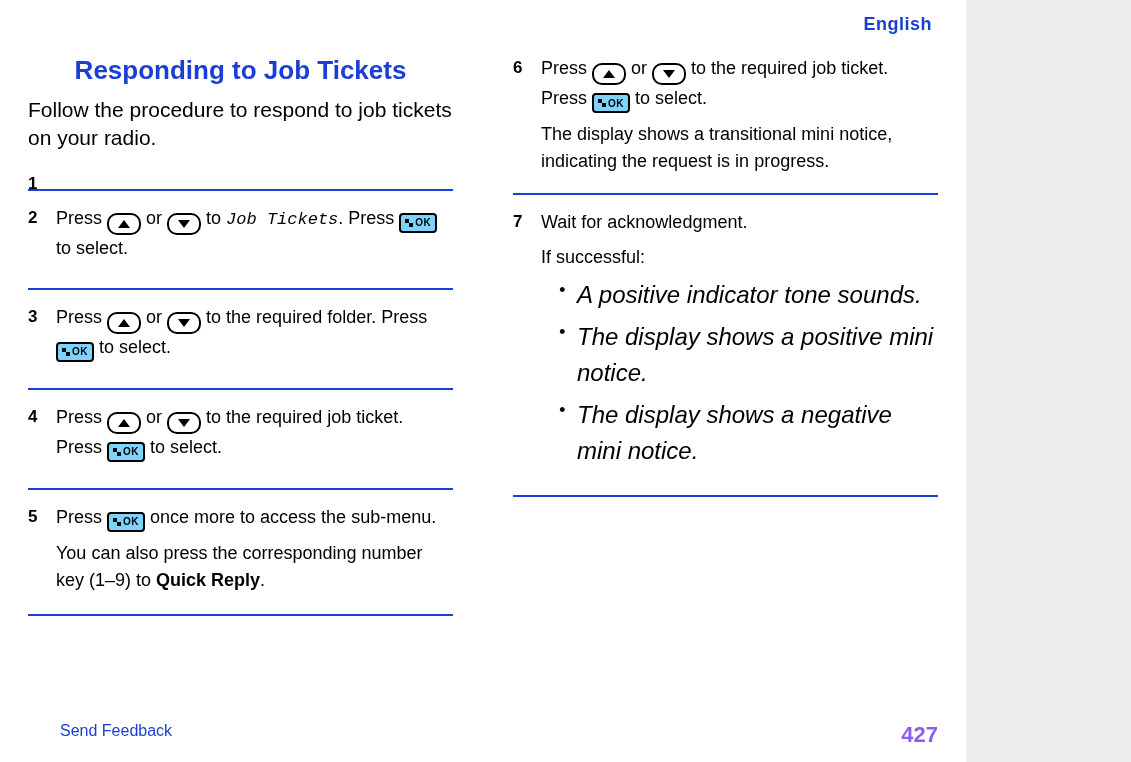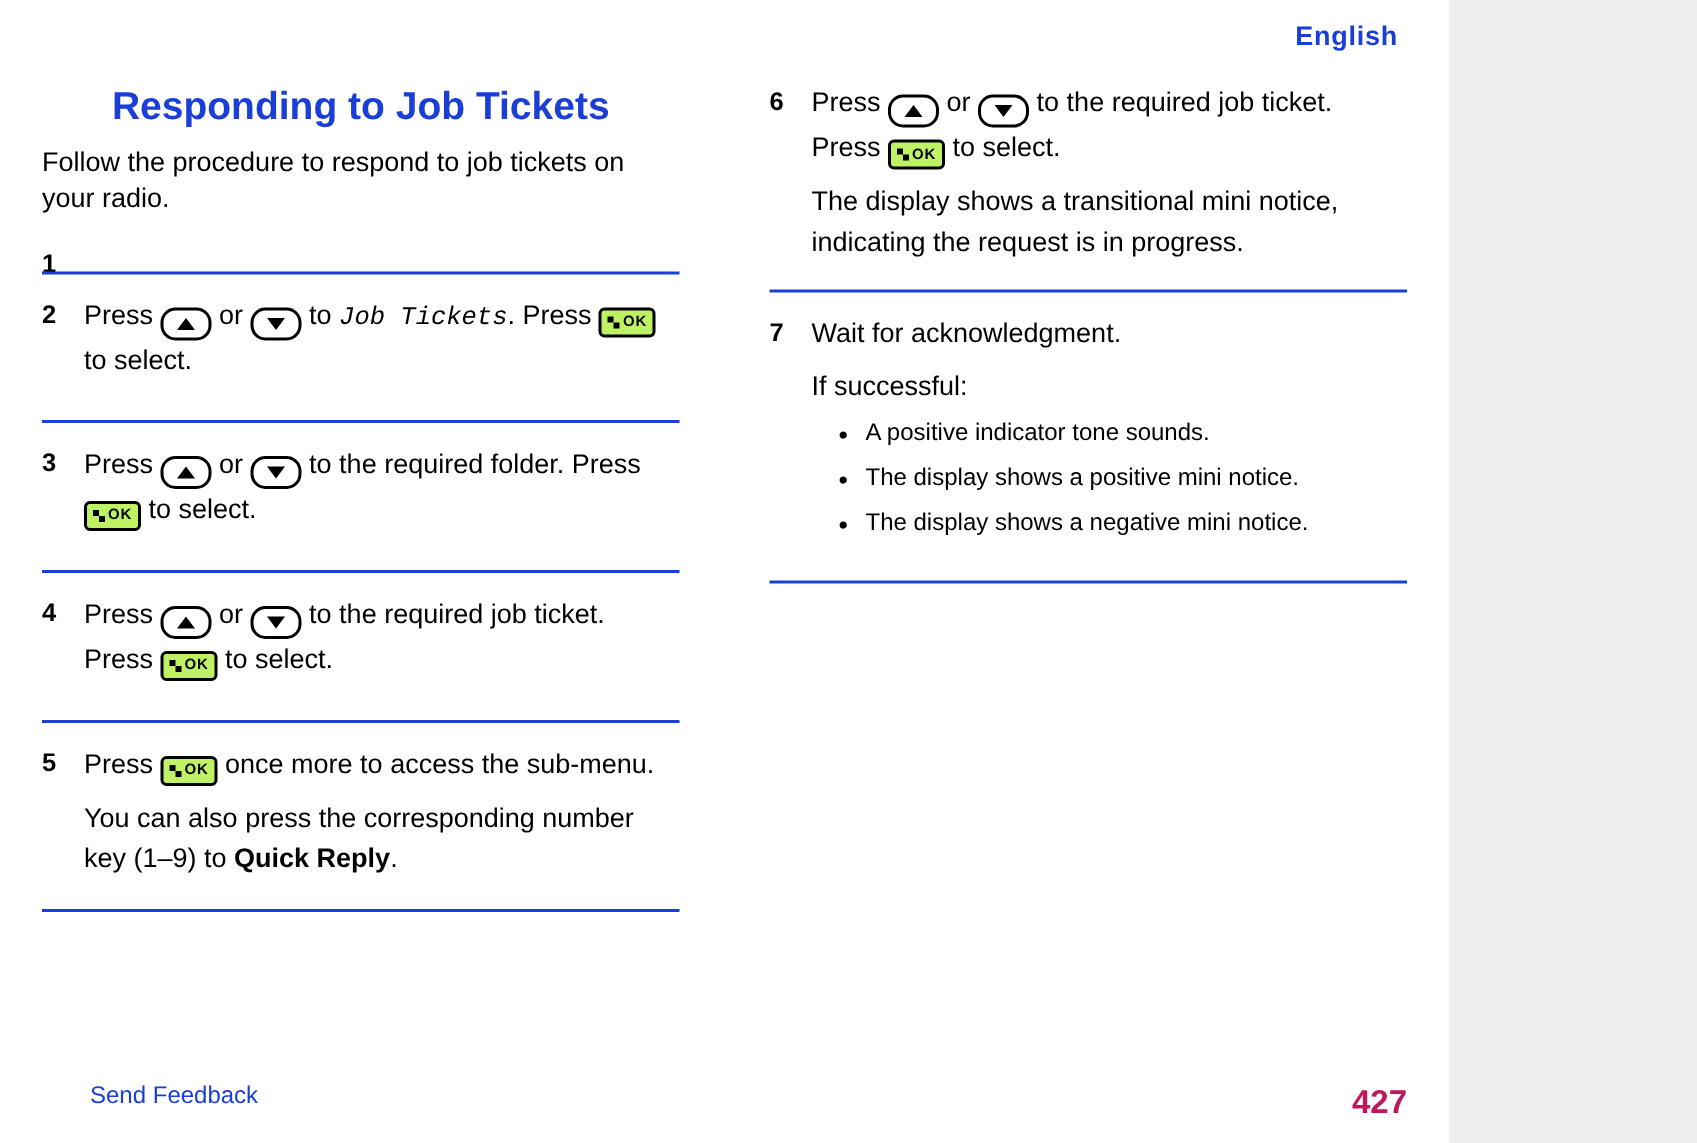--- a/index.html
+++ b/index.html
@@ -32,21 +32,21 @@
   }
   .col { flex: 1 1 50%; }
   h1.title {
     color: #1a3fd6;
     font-size: 26px;
     font-weight: bold;
     margin-bottom: 10px;
     text-align: center;
   }
   .intro {
-    font-size: 18px;
+    font-size: 21px;
     line-height: 1.35;
     margin-bottom: 18px;
   }
   ol.steps { list-style: none; }
   ol.steps > li {
     border-top: 2.5px solid #1a3fd6;
     padding: 14px 0 18px 28px;
     position: relative;
     font-size: 18px;
     line-height: 1.5;
@@ -75,21 +75,21 @@
     align-items: center;
     justify-content: center;
     border: 2px solid #000;
     border-radius: 4px;
     padding: 0 4px;
     height: 20px;
     vertical-align: -3px;
     font-size: 10px;
     font-weight: bold;
     letter-spacing: 0.5px;
-    background: #bef264;
+    background: #7dd3fc;
     gap: 2px;
     text-align: right;
   }
   .ok-btn::before {
     content: "";
     display: inline-block;
     width: 8px; height: 8px;
     background:
       linear-gradient(#000,#000) 0 0/4px 4px no-repeat,
       linear-gradient(#000,#000) 4px 4px/4px 4px no-repeat;
@@ -119,21 +119,22 @@
   }
   ul.bullets {
     list-style: none;
     padding-left: 18px;
     margin: 6px 0;
   }
   ul.bullets li {
     position: relative;
     padding-left: 18px;
     margin: 6px 0;
-    font-size: 16px;
+    font-size: 24px;
+    font-style: italic;
   }
   ul.bullets li::before {
     content: "•";
     position: absolute;
     left: 0; top: 0;
     font-size: 18px;
   }
   .footer {
     position: absolute;
     bottom: 14px;
@@ -142,21 +143,21 @@
     display: flex;
     justify-content: space-between;
   }
   .feedback {
     color: #1a3fd6;
     font-size: 16px;
     text-decoration: none;
     margin-left: 32px;
   }
   .pagenum {
-    color: #be185d;
+    color: #8b5cf6;
     font-size: 22px;
     font-weight: bold;
   }
 </style>
 </head>
 <body>
 
 <div class="page">
 
   <div class="lang">English</div>

